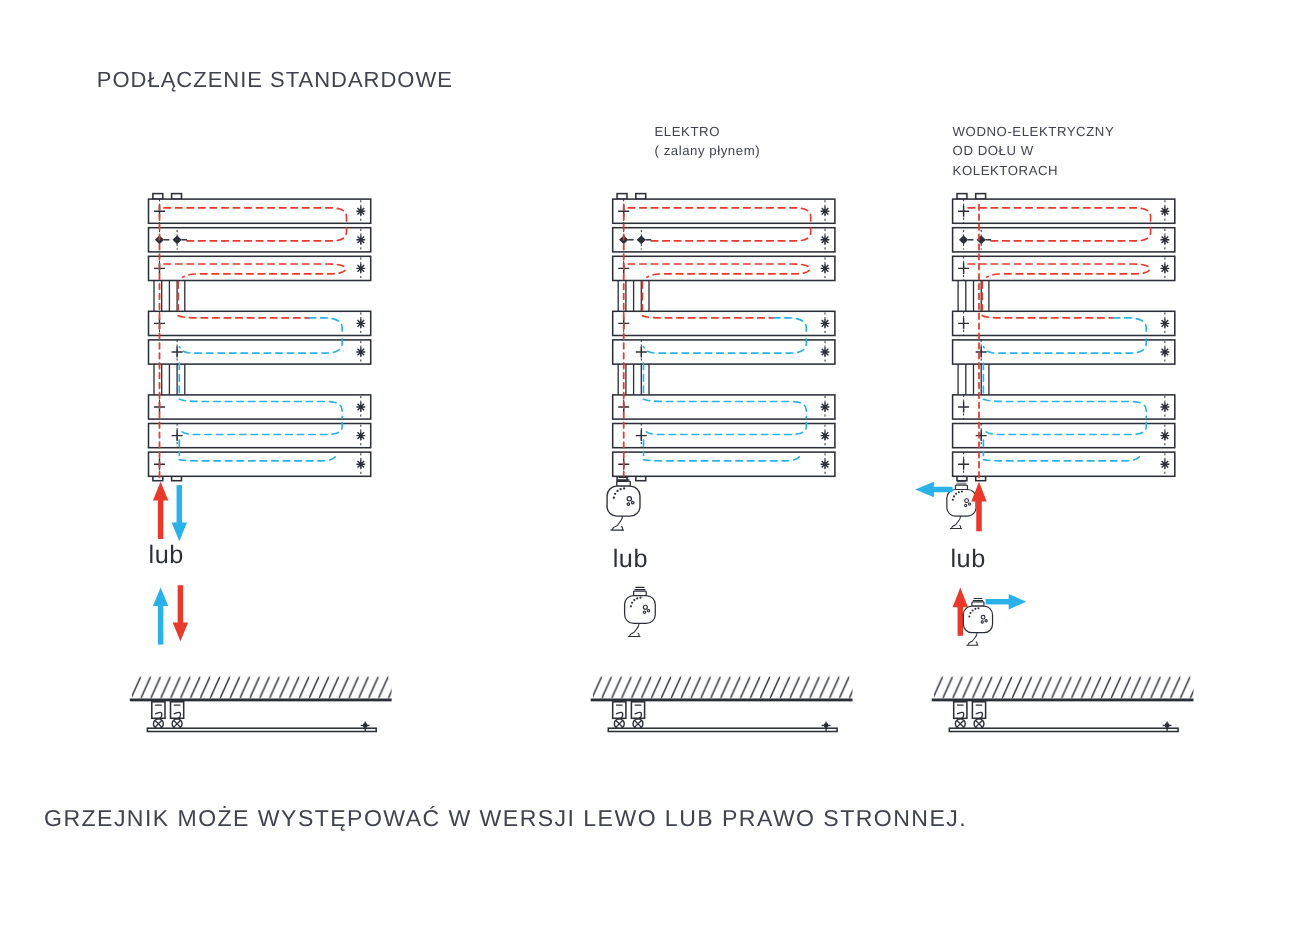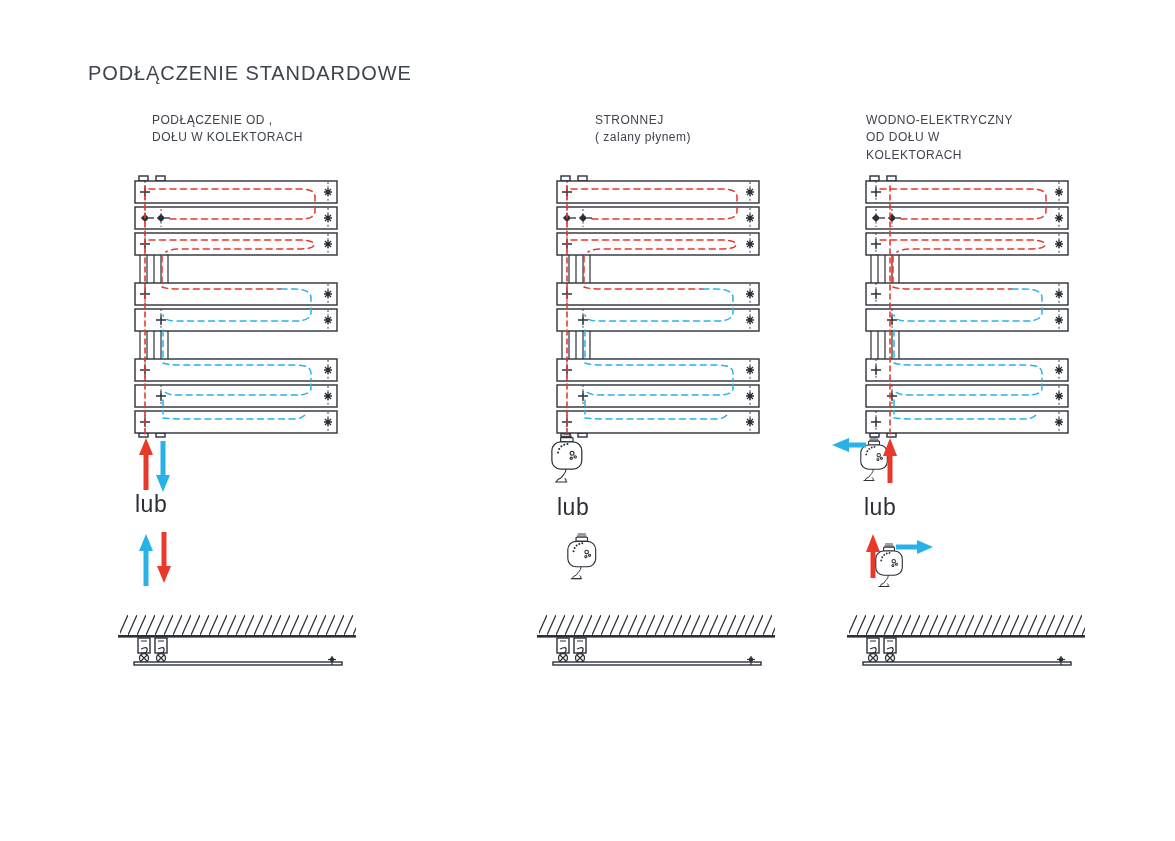--- a/index.html
+++ b/index.html
@@ -197,33 +197,30 @@
       <use href="#heater" transform="translate(875,544) scale(0.78)"></use>
       <line class="ac" x1="896" y1="547" x2="918" y2="547"></line>
       <polygon class="hc" points="933,547 917,540 917,554"></polygon>
     </g>
     <use href="#mount" x="839" y="615"></use>
   </svg>
 
   <div class="title" style="left:88px;top:62px">PODŁĄCZENIE STANDARDOWE</div>
 
 
-  <div class="sub" style="left:152px;top:112px">
-    <div>PODŁĄCZENIE OD ,</div>
-    <div>DOŁU W KOLEKTORACH</div>
-  </div>
 
   <div class="sub" style="left:595px;top:112px">
-    <div>STRONNEJ</div>
+    <div>ELEKTRO</div>
     <div>( zalany płynem)</div>
   </div>
 
   <div class="sub" style="left:866px;top:112px">
     <div>WODNO-ELEKTRYCZNY</div>
     <div>OD DOŁU W</div>
     <div>KOLEKTORACH</div>
   </div>
 
   <div class="lub" style="left:135px;top:491px">lub</div>
   <div class="lub" style="left:557px;top:494px">lub</div>
   <div class="lub" style="left:864px;top:494px">lub</div>
 
+  <div class="note" style="left:40px;top:733px">GRZEJNIK MOŻE WYSTĘPOWAĆ W WERSJI LEWO LUB PRAWO STRONNEJ.</div>
 </div>
 
 </body></html>

